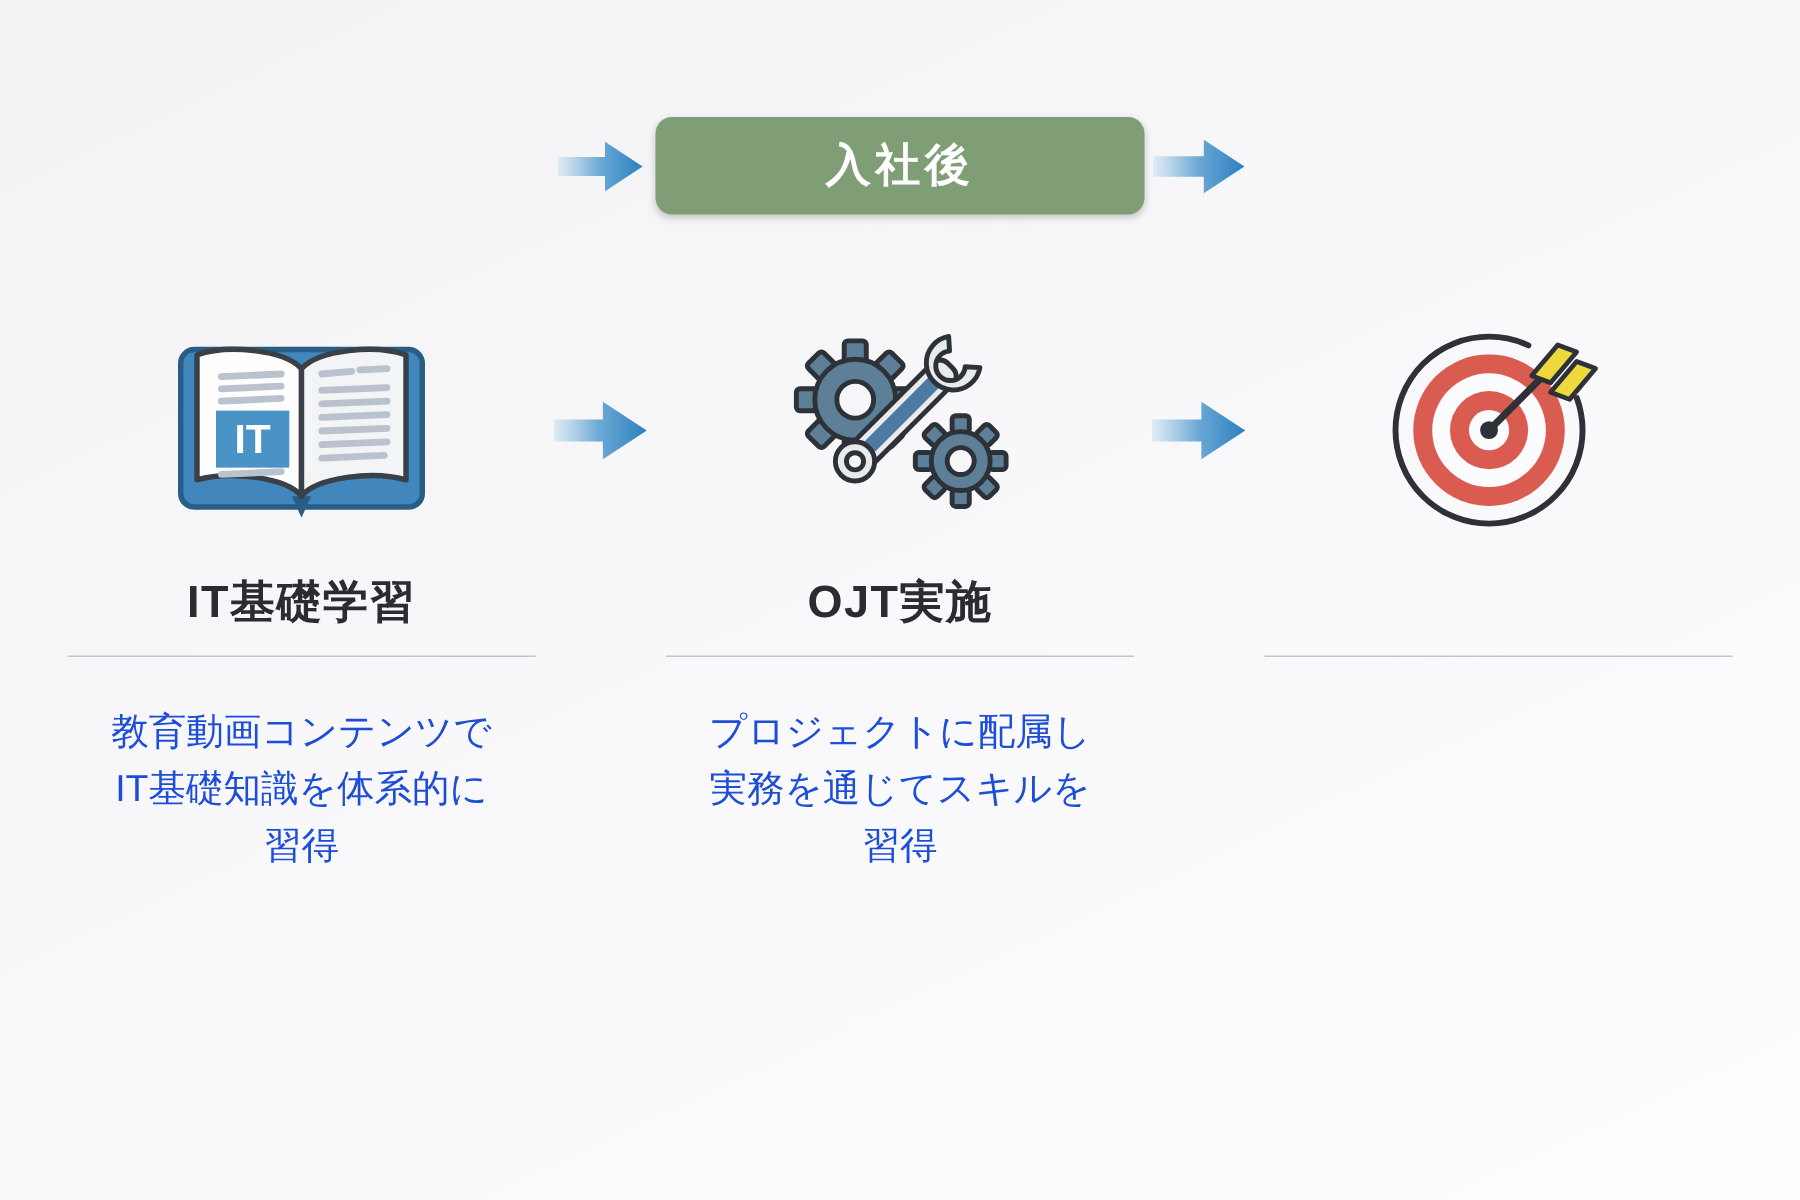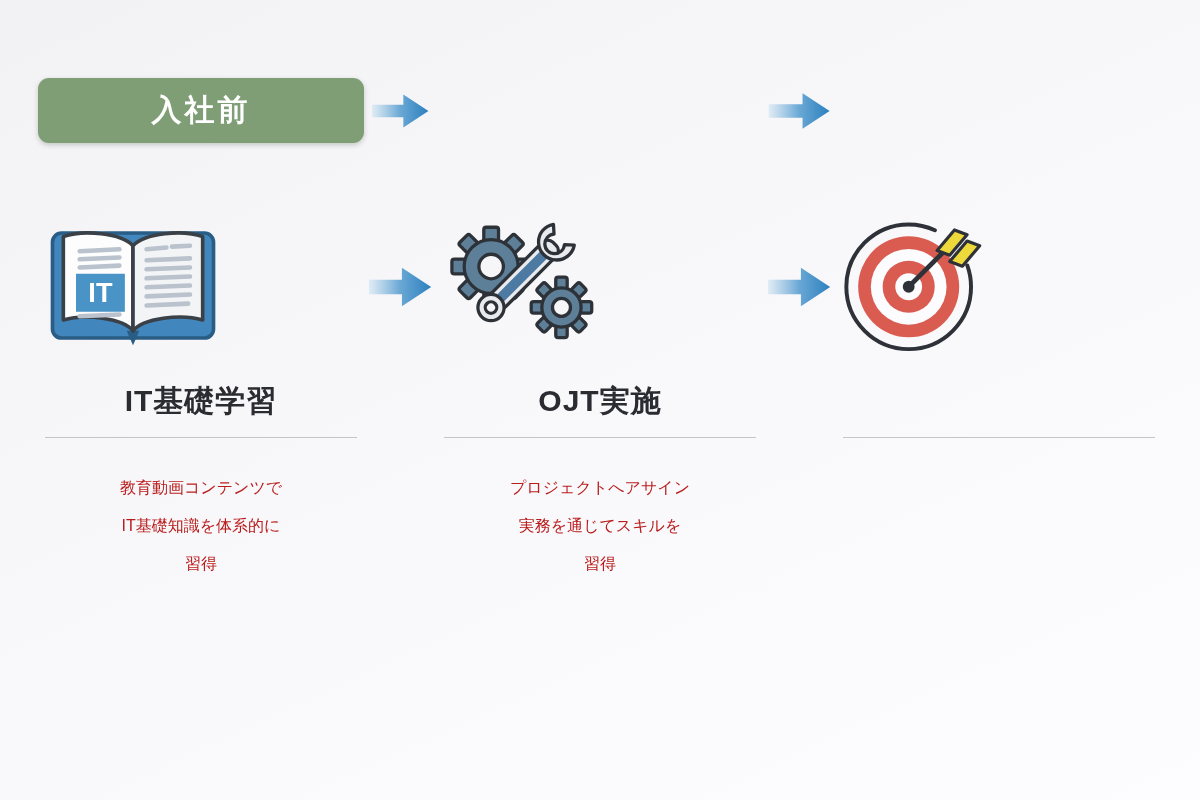--- a/index.html
+++ b/index.html
@@ -16,57 +16,57 @@
   }
   .c1{grid-column:1}.c2{grid-column:2}.c3{grid-column:3}.c4{grid-column:4}.c5{grid-column:5}
   .r1{grid-row:1}.r2{grid-row:2}.r3{grid-row:3}.r4{grid-row:4}.r5{grid-row:5}
   .hdr{
     background:#7f9e76;color:#ffffff;border-radius:11px;
     display:flex;align-items:center;justify-content:center;
     font-size:30px;font-weight:700;letter-spacing:3px;
     box-shadow:0 2px 5px rgba(70,90,70,.28);
   }
   .arrowcell{display:flex;align-items:center;justify-content:center;}
-  .iconcell{display:flex;align-items:flex-end;justify-content:flex-start;}
+  .iconcell{display:flex;align-items:flex-end;justify-content:center;}
   .iarrow svg{transform:translateY(33px);}
   .icon-book{margin-bottom:16px;}
   .icon-gears{margin-bottom:20px;}
   .icon-target{margin-bottom:8px;}
   .ttl{
     display:flex;align-items:center;justify-content:center;
     font-size:30px;font-weight:700;color:#2b2c31;letter-spacing:1px;
   }
   .divcell{padding-top:0;}
   .divline{height:1px;background:#c5c4ca;width:96%;margin:0 auto;}
   .dsc{
-    font-size:16px;line-height:38px;color:#b91c1c;text-align:center;
+    font-size:25px;line-height:38px;color:#1d4ed8;text-align:center;
     white-space:pre-line;margin-top:4px;
   }
 </style>
 </head>
 <body>
 
 <svg width="0" height="0" style="position:absolute">
   <defs>
     <linearGradient id="arrowGrad" x1="0" y1="0" x2="1" y2="0">
       <stop offset="0" stop-color="#dceaf4" stop-opacity="0.85"></stop>
       <stop offset="0.5" stop-color="#6aa8d5"></stop>
       <stop offset="1" stop-color="#2c80bf"></stop>
     </linearGradient>
   </defs>
 </svg>
 
 <div class="grid">
 
-  <div class="hdr c1 r1">入社前</div>
   <div class="arrowcell c2 r1">
     <svg width="58" height="44" viewBox="0 0 74 52">
       <polygon points="0,18 40,18 40,5 72,26 40,47 40,34 0,34" fill="url(#arrowGrad)"></polygon>
     </svg>
   </div>
+  <div class="hdr c3 r1">入社後</div>
   <div class="arrowcell c4 r1">
     <svg width="66" height="44" viewBox="0 0 74 52">
       <polygon points="0,18 40,18 40,5 72,26 40,47 40,34 0,34" fill="url(#arrowGrad)"></polygon>
     </svg>
   </div>
 
   <div class="iconcell c1 r2">
     <svg class="icon-book" width="190" height="136" viewBox="0 0 210 150">
       <rect x="16" y="22" width="178" height="116" rx="10" fill="#4186bc" stroke="#2a5d85" stroke-width="4"></rect>
       <path d="M98,130 L105,146 L112,130 Z" fill="#2a5d85"></path>
@@ -162,17 +162,17 @@
   <div class="divcell c3 r4">
       <div class="divline"></div>
     </div>
   <div class="divcell c5 r4">
       <div class="divline"></div>
     </div>
 
   <div class="dsc c1 r5">教育動画コンテンツで
 IT基礎知識を体系的に
 習得</div>
-  <div class="dsc c3 r5">プロジェクトへアサイン
+  <div class="dsc c3 r5">プロジェクトに配属し
 実務を通じてスキルを
 習得</div>
 
 </div>
 
 </body></html>

